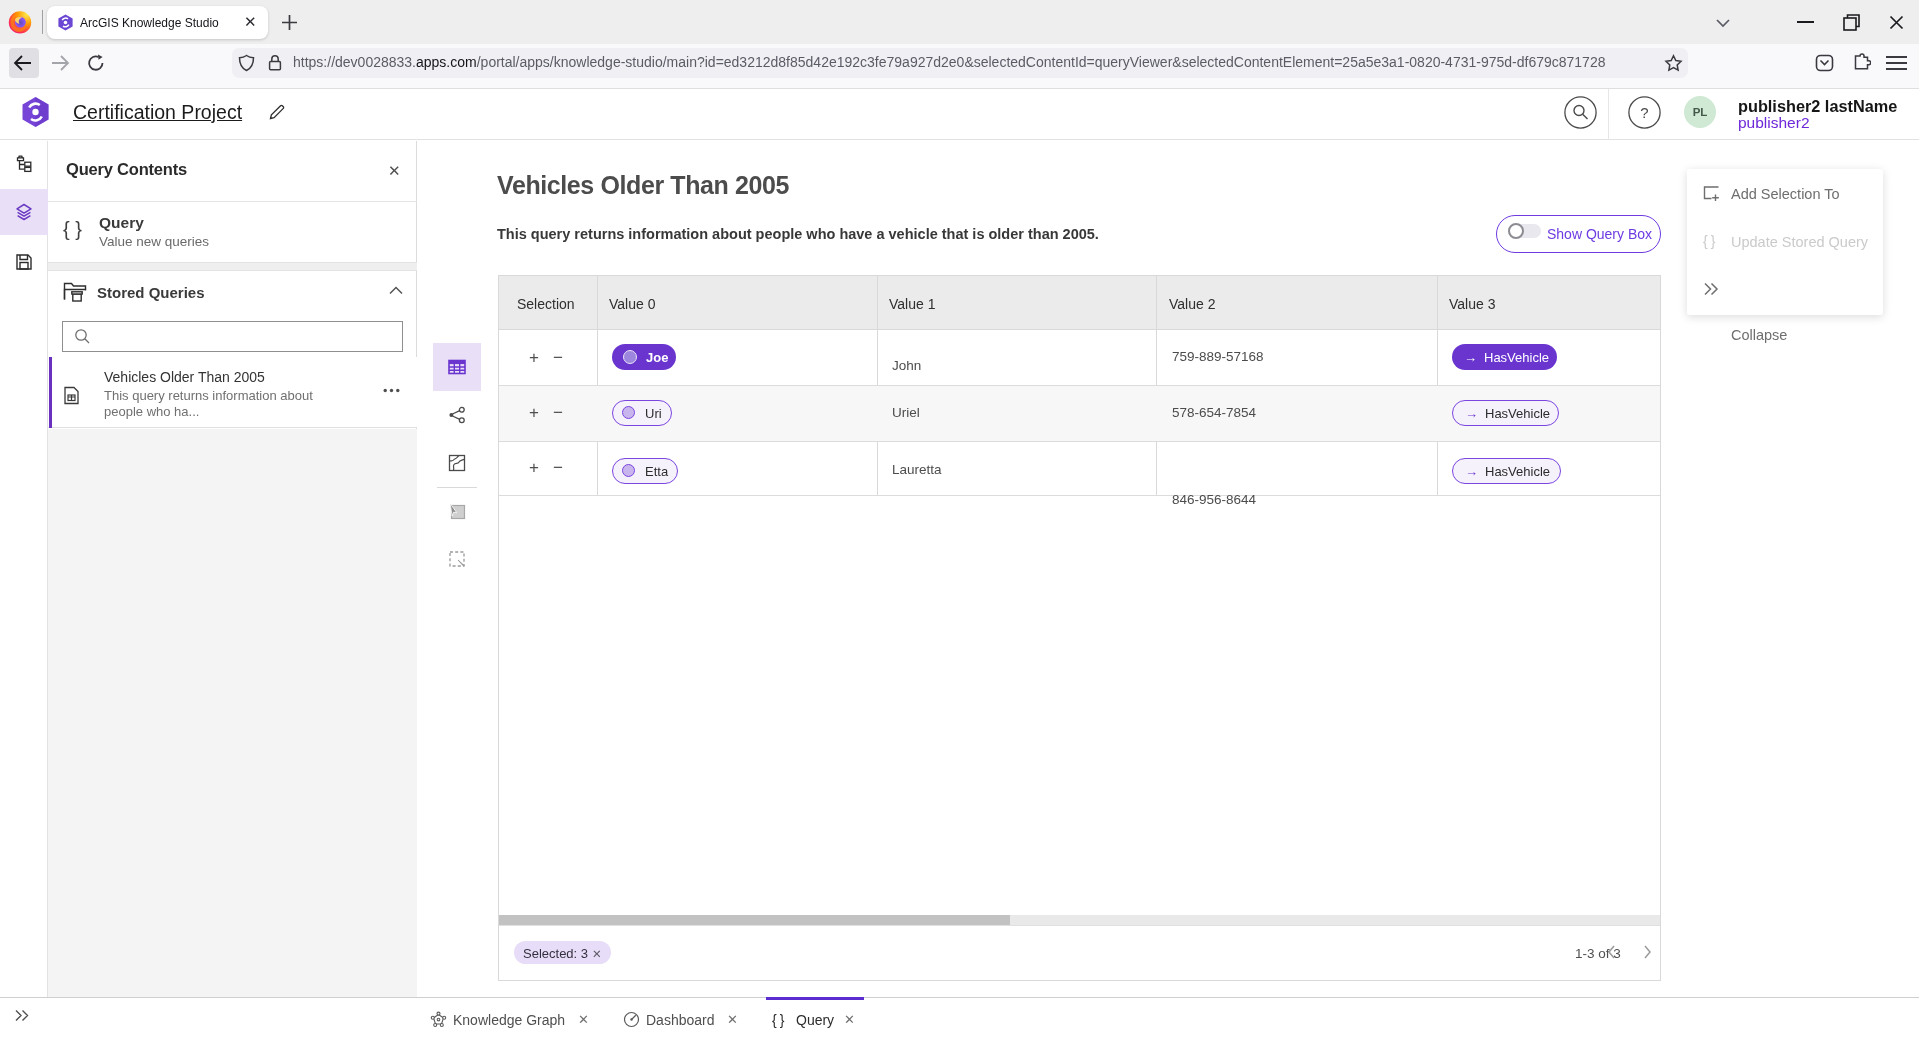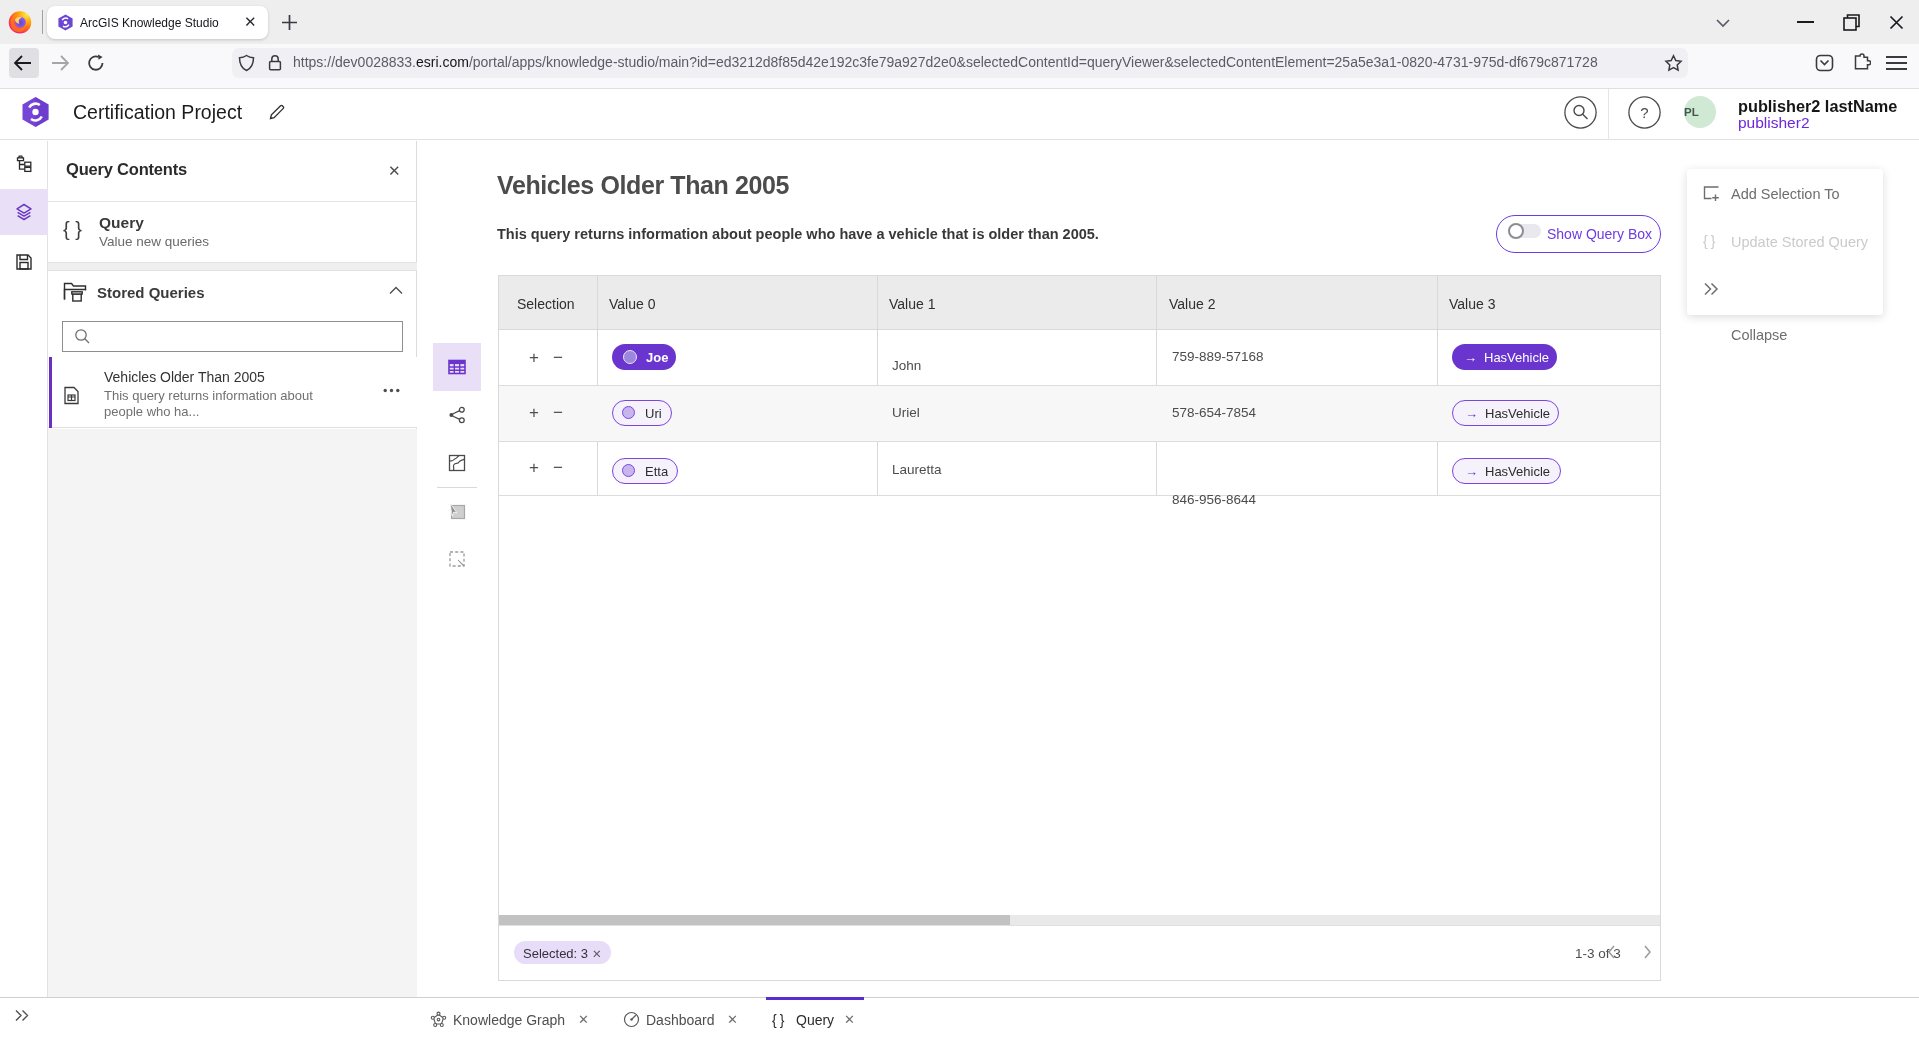--- a/index.html
+++ b/index.html
@@ -92,21 +92,21 @@
     <svg width="17" height="18" viewBox="0 0 17 18">
       <path d="M8.5 1.5 C10.5 3 13 3.7 15.5 3.7 C15.5 10 13.3 14.2 8.5 16.5 C3.7 14.2 1.5 10 1.5 3.7 C4 3.7 6.5 3 8.5 1.5 Z" fill="none" stroke="#3a3a40" stroke-width="1.5"></path>
     </svg>
   </div>
 <div class="abs" style="left:267px;top:54px;">
     <svg width="16" height="18" viewBox="0 0 16 18">
       <rect x="2.6" y="7.4" width="10.8" height="8.4" rx="1" fill="none" stroke="#3a3a40" stroke-width="1.5"></rect>
       <path d="M4.8 7.4 V5 a3.2 3.2 0 0 1 6.4 0 V7.4" fill="none" stroke="#3a3a40" stroke-width="1.5"></path>
     </svg>
   </div>
-<div class="abs" style="left:293px;top:54px;font-size:14px;color:#5b5b66;">https://dev0028833.<span style="color:#15141a;">esri.com</span>/portal/apps/knowledge-studio/main?id=ed3212d8f85d42e192c3fe79a927d2e0&amp;selectedContentId=queryViewer&amp;selectedContentElement=25a5e3a1-0820-4731-975d-df679c871728</div>
+<div class="abs" style="left:293px;top:54px;font-size:14px;color:#5b5b66;">https://dev0028833.<span style="color:#15141a;">apps.com</span>/portal/apps/knowledge-studio/main?id=ed3212d8f85d42e192c3fe79a927d2e0&amp;selectedContentId=queryViewer&amp;selectedContentElement=25a5e3a1-0820-4731-975d-df679c871728</div>
 <div class="abs" style="left:1664px;top:54px;">
     <svg width="19" height="18" viewBox="0 0 19 18">
       <path d="M9.5 1.8 L11.8 6.6 L17 7.3 L13.2 11 L14.1 16.2 L9.5 13.7 L4.9 16.2 L5.8 11 L2 7.3 L7.2 6.6 Z" fill="none" stroke="#3a3a40" stroke-width="1.5" stroke-linejooin="round"></path>
     </svg>
   </div>
 <div class="abs" style="left:1815px;top:54px;">
     <svg width="19" height="18" viewBox="0 0 19 18">
       <rect x="1.5" y="1.5" width="16" height="15" rx="4" fill="none" stroke="#3a3a40" stroke-width="1.6"></rect>
       <path d="M5.5 6.5 L9.5 10.5 L13.5 6.5" fill="none" stroke="#3a3a40" stroke-width="1.6"></path>
     </svg>
@@ -120,42 +120,42 @@
 
 <div class="abs" style="left:0;top:89px;width:1919px;height:51px;background:#fff;border-bottom:1px solid #e1e1e1;"></div>
 <div class="abs" id="app-logo" style="left:20px;top:96px;width:31px;height:32px;">
 <svg width="31" height="32" viewBox="0 0 31 32">
 <path d="M15.5 1 L28.5 8.4 V23.6 L15.5 31 L2.5 23.6 V8.4 Z" fill="#7645d8"></path>
 <path d="M15.5 1 L28.5 8.4 V23.6 L15.5 31" fill="#6535c4" opacity="0.5"></path>
 <path d="M9.2 11.5 A7.3 7.3 0 0 1 19.8 9 M21.8 20.5 A7.3 7.3 0 0 1 11 23" fill="none" stroke="#fff" stroke-width="2.6"></path>
 <circle cx="15.5" cy="16" r="3.2" fill="#fff"></circle>
 </svg>
   </div>
-<div class="abs" style="left:73px;top:101px;font-size:19.5px;color:#1c1c1c;">Certification Project</div>
+<div class="abs" style="left:73px;top:101px;font-size:19.5px;color:#1c1c1c;text-decoration:underline;">Certification Project</div>
 <div class="abs" style="left:268px;top:103px;">
     <svg width="18" height="18" viewBox="0 0 18 18">
       <path d="M2.5 15.5 L3.4 11.9 L12.6 2.7 a1.2 1.2 0 0 1 1.7 0 L15.3 3.7 a1.2 1.2 0 0 1 0 1.7 L6.1 14.6 Z" fill="none" stroke="#2f2f2f" stroke-width="1.3"></path>
     </svg>
   </div>
 <div class="abs" style="left:1564px;top:96px;">
     <svg width="33" height="33" viewBox="0 0 33 33">
       <circle cx="16.5" cy="16.5" r="15.6" fill="none" stroke="#4a4a4a" stroke-width="1.3"></circle>
       <circle cx="15" cy="14.5" r="5" fill="none" stroke="#4a4a4a" stroke-width="1.4"></circle>
       <path d="M18.7 18.2 L23.5 23" stroke="#4a4a4a" stroke-width="1.4"></path>
     </svg>
   </div>
 <div class="abs" style="left:1608px;top:89px;width:1px;height:51px;background:#e6e6e6;"></div>
 <div class="abs" style="left:1628px;top:96px;">
     <svg width="33" height="33" viewBox="0 0 33 33">
       <circle cx="16.5" cy="16.5" r="15.6" fill="none" stroke="#4a4a4a" stroke-width="1.3"></circle>
       <text x="16.5" y="21.5" text-anchor="middle" font-family="Liberation Sans" font-size="15" fill="#4a4a4a">?</text>
     </svg>
   </div>
 <div class="abs" style="left:1684px;top:96px;width:32px;height:32px;border-radius:50%;background:#cfe9d4;"></div>
-<div class="abs" style="left:1684px;top:106px;width:32px;font-size:11.5px;font-weight:bold;color:#44584a;">PL</div>
+<div class="abs" style="left:1684px;top:106px;width:32px;text-align:center;font-size:11.5px;font-weight:bold;color:#44584a;">PL</div>
 <div class="abs" style="left:1738px;top:97px;font-size:16.3px;font-weight:bold;color:#161616;">publisher2 lastName</div>
 <div class="abs" style="left:1738px;top:114px;font-size:15.5px;color:#6d28d9;">publisher2</div>
 
 <div class="abs" style="left:0;top:141px;width:48px;height:856px;background:#fff;border-right:1px solid #e2e2e2;"></div>
 <div class="abs" id="rail-icon-schema" style="left:15px;top:155px;width:18px;height:18px;">
 <svg width="18" height="18" viewBox="0 0 18 18">
 <path d="M3.2 2.8 h4.6 M2.5 2.8 v2.8 h6 V2.8 Z M4.2 1.2 h2.6 l0.6 1.6 h-3.8 Z" fill="none" stroke="#2b2b2b" stroke-width="1.3"></path>
 <path d="M4.5 5.8 V14.2 H9.5 M4.5 9.5 H9.5" fill="none" stroke="#2b2b2b" stroke-width="1.3"></path>
 <rect x="9.8" y="7.2" width="6" height="4" fill="none" stroke="#2b2b2b" stroke-width="1.3"></rect>
 <rect x="9.8" y="12.4" width="6" height="4" fill="none" stroke="#2b2b2b" stroke-width="1.3"></rect>

